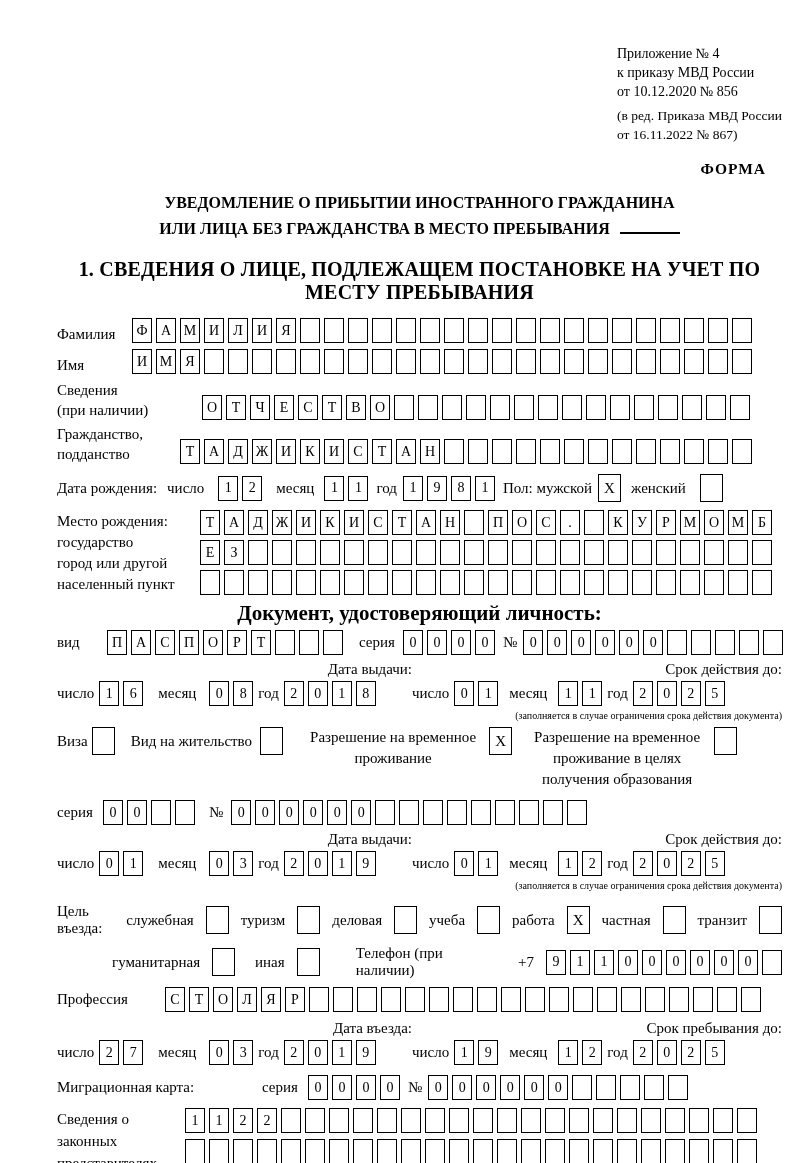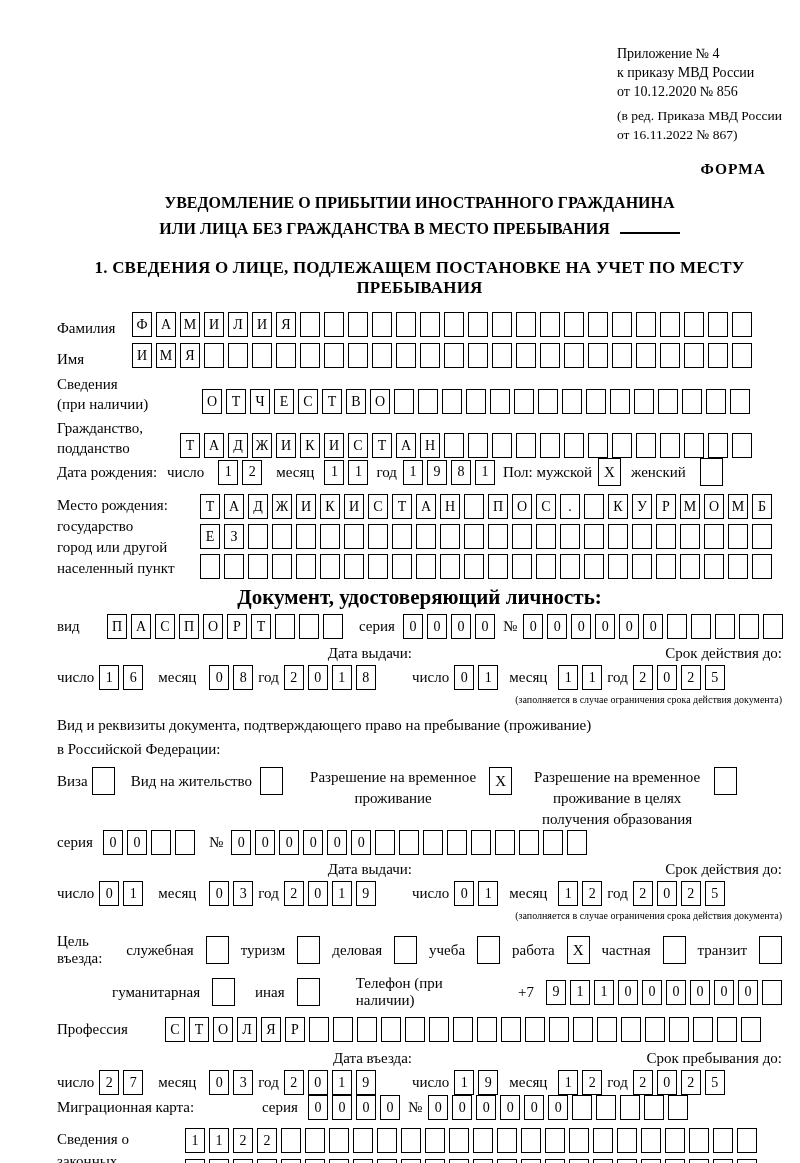--- a/index.html
+++ b/index.html
@@ -9,33 +9,33 @@
            padding:44px 18px 0 57px; overflow:hidden; }
 
   
   .appendix { width:190px; margin-left:560px; font-size:14px; line-height:19px; }
   .revision { width:200px; margin-left:560px; margin-top:5px; font-size:13.5px; line-height:19px; }
   .forma { text-align:right; font-weight:bold; font-size:15.5px; margin-top:16px; padding-right:16px; letter-spacing:1px; }
 
   
   .title { text-align:center; font-weight:bold; font-size:16px; line-height:26px; margin-top:12px; }
   .tuline { display:inline-block; width:60px; border-bottom:2px solid #000; margin-left:10px; vertical-align:baseline; }
-  .sec-heading { text-align:center; font-weight:bold; font-size:17px; margin-top:16px; letter-spacing:.2px; }
+  .sec-heading { text-align:center; font-weight:bold; font-size:20px; margin-top:16px; letter-spacing:.2px; }
 
   
   .row { display:flex; align-items:flex-end; }
   .rowc { display:flex; align-items:center; }
   .lbl { flex:none; }
   .boxrow { display:flex; gap:4px; flex:none; }
   .box { box-sizing:border-box; flex:none; width:20px; height:25px; border:1.5px solid #000;
          display:flex; align-items:center; justify-content:center; font-size:14px; background:#fff; }
   .cbx { box-sizing:border-box; flex:none; width:23px; height:28px; border:1.5px solid #000;
          display:inline-flex; align-items:center; justify-content:center; font-size:15px; background:#fff; }
 
-  .mt4{margin-top:4px}.mt6{margin-top:6px}.mt8{margin-top:8px}.mt10{}
+  .mt4{margin-top:4px}.mt6{margin-top:6px}.mt8{margin-top:8px}.mt10{margin-top:10px}
   .mt12{margin-top:12px}.mt14{margin-top:14px}
 
   .w-surname{width:75px}.w-name{width:75px}
   .lblcol { flex:none; line-height:20px; }
   .w-patro{width:145px}.w-citiz{width:123px}.w-birthpl{width:143px}
   .stack { display:flex; flex-direction:column; gap:5px; }
 
   .gap6{margin-left:6px}.gap8{margin-left:8px}.gap10{margin-left:10px}
   .gap14{margin-left:14px}.gap16{margin-left:16px}.gap24{margin-left:24px}.gap30{margin-left:30px}
 
@@ -401,24 +401,20 @@
       <span class="boxrow">
           <span class="box">2</span>
           <span class="box">0</span>
           <span class="box">2</span>
           <span class="box">5</span>
         </span>
     </div>
     <div class="dnote">(заполняется в случае ограничения срока действия документа)</div>
   </div>
 
-  <div class="intro mt8">
-    <div>Вид и реквизиты документа, подтверждающего право на пребывание (проживание)</div>
-    <div>в Российской Федерации:</div>
-  </div>
 
   <div class="permits">
     <span class="pl">Виза</span>
     <span class="cbx" style="margin-left:4px"></span>
     <span class="pl gap16">Вид на жительство</span>
     <span class="cbx"></span>
     <span class="pmulti gap16" style="width:188px">
       <div>Разрешение на временное</div>
       <div>проживание</div>
     </span>

